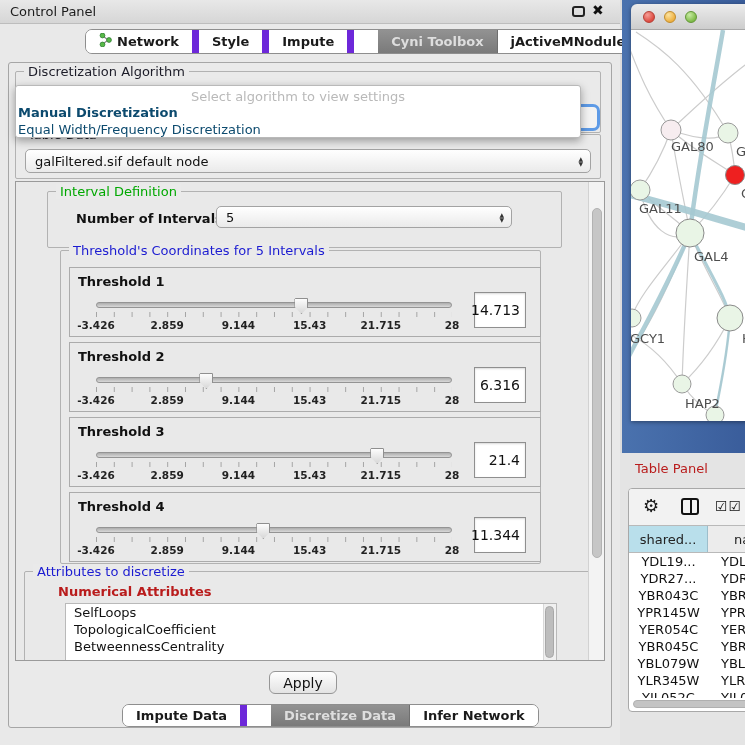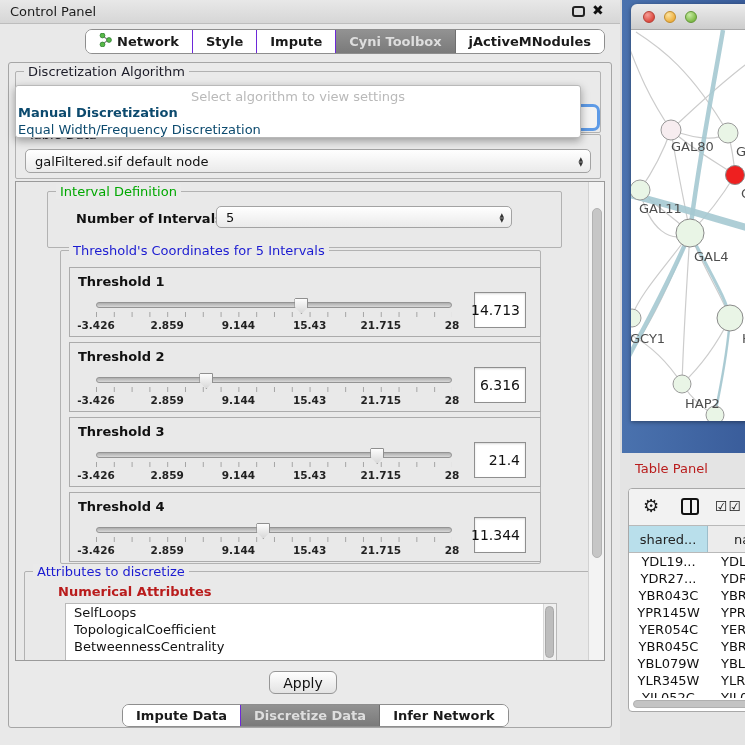--- a/index.html
+++ b/index.html
@@ -13,24 +13,24 @@
     background:linear-gradient(#e8e8e8,#d6d6d6); border-bottom:1px solid #bdbdbd;
     font-size:13px; color:#1c1c1c; line-height:24px; padding-left:10px; }
   #cp-float { left:572px; top:6px; width:13px; height:11px; border:2px solid #222; border-radius:3px; }
   #cp-close { left:592px; top:2px; font-size:14px; font-weight:bold; color:#111; }
 
   
   .tabbar { display:flex; align-items:stretch; background:#fff; border:1px solid #8e8e8e;
     border-radius:7px; overflow:hidden; }
   .tabbar .tab { display:flex; align-items:center; gap:5px; padding:0 13px;
     font-size:13px; font-weight:bold; color:#1a1a1a; background:#fff; cursor:default;
-    border-right:1px solid #6d28d9; white-space:nowrap; }
+    border-right:7px solid #6d28d9; white-space:nowrap; }
   .tabbar .tab:last-child { border-right:none; }
   .tabbar .tab.selected { background:linear-gradient(#929292,#7a7a7a); color:#dedede;
-    border-right:1px solid #6f6f6f; }
+    border-right:1px solid #6f6f6f;margin-left:24px; }
   #cp-tabbar { left:85px; top:29px; height:25px; }
 
   #cp-main { left:8px; top:62px; width:604px; height:666px; background:#eaeaea;
     border:1px solid #a6a6a6; border-radius:3px; }
 
   .group { position:absolute; border:1px solid #b2b2b2; border-radius:2px; }
   .group > .gtitle { position:absolute; top:-8px; left:8px; background:#eaeaea;
     padding:0 4px; font-size:13px; white-space:nowrap; }
   .gtitle.dark { color:#1c1c28; }
   .gtitle.green { color:#00a800; }

